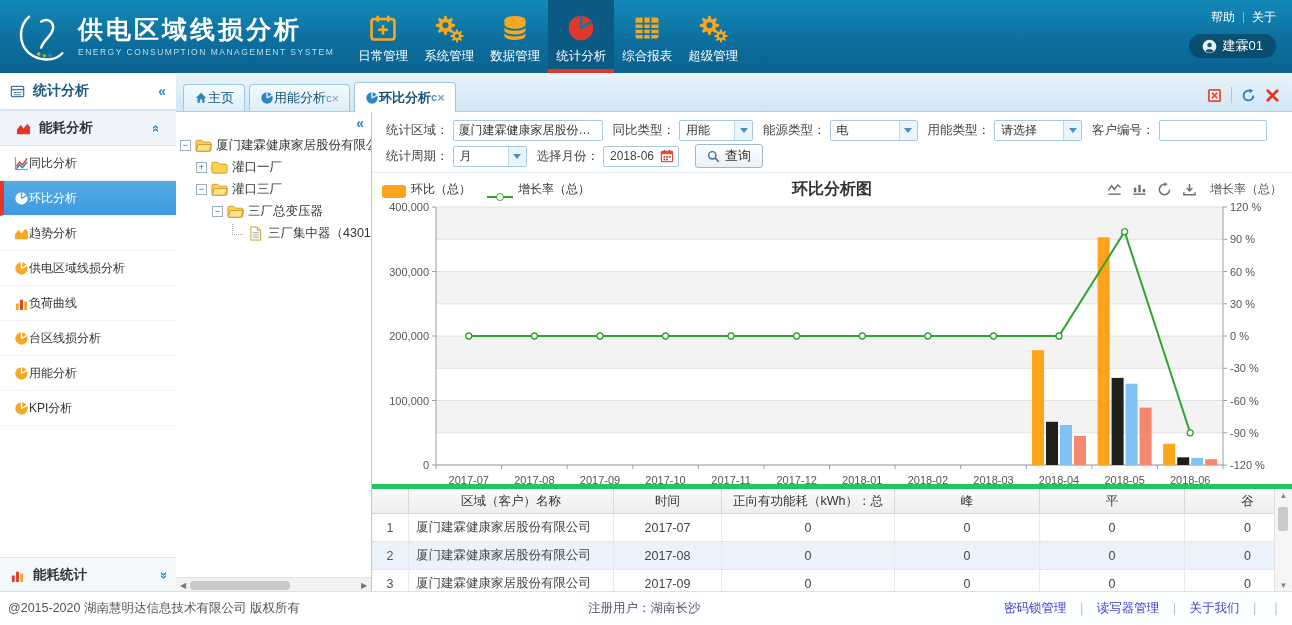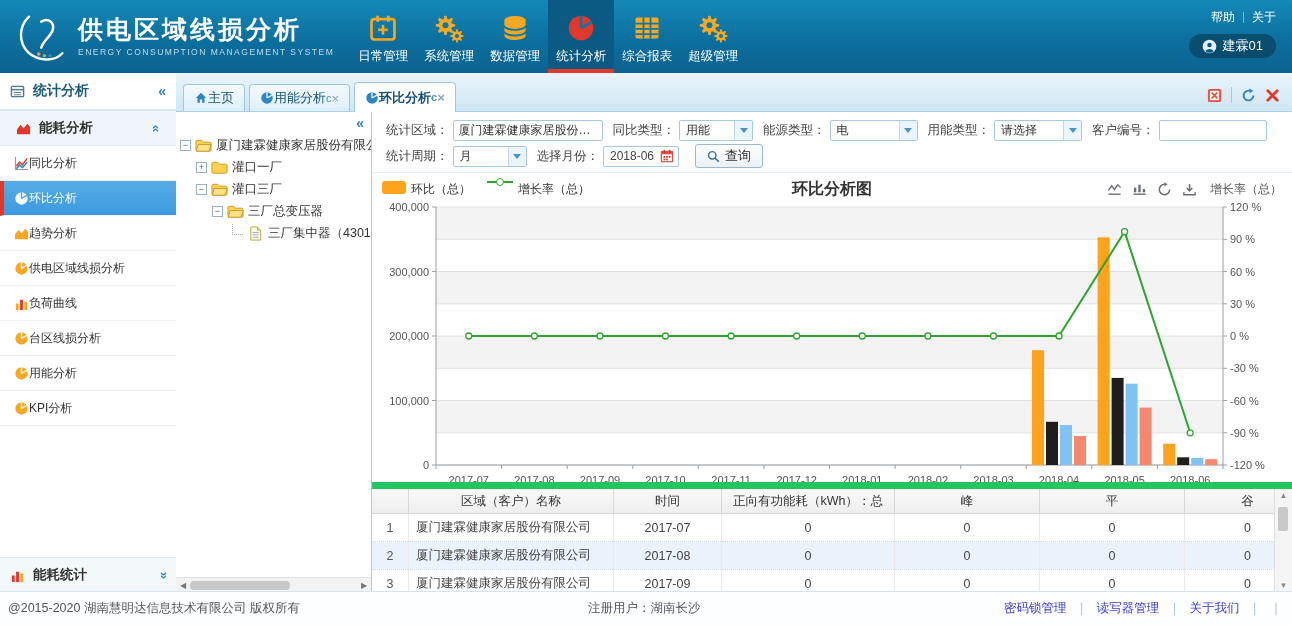--- a/index.html
+++ b/index.html
@@ -104,32 +104,32 @@
   .qbtn{height:24px;border:1px solid #9CB8CC;border-radius:3px;
         background:linear-gradient(180deg,#ffffff,#E9F0F5);display:flex;align-items:center;gap:5px;
         padding:0 11px;font-size:13px;color:#333;margin-left:12px;cursor:pointer;font-family:inherit;}
   .qbtn .ic{width:13px;height:13px;}
 
   
   .chart-area{flex:1;position:relative;padding-top:4px;min-height:0;}
   .chart-top{height:24px;display:flex;align-items:center;padding:0 10px;position:relative;}
   .chart-title{position:absolute;left:0;right:0;text-align:center;font-size:16px;font-weight:bold;color:#333;}
   .legend{display:flex;align-items:center;gap:16px;z-index:1;}
-  .lg-item{display:flex;align-items:flex-start;gap:5px;font-size:12px;color:#333;cursor:pointer;}
+  .lg-item{display:flex;align-items:flex-end;gap:5px;font-size:12px;color:#333;cursor:pointer;}
   .lg-bar{width:24px;height:13px;border-radius:3px;}
   .lg-line{width:26px;height:0;border-top:2px solid;position:relative;}
   .lg-dot{position:absolute;left:9px;top:-5px;width:6px;height:6px;border-radius:50%;
           background:#fff;border:1.5px solid;}
   .toolbox{margin-left:auto;display:flex;align-items:center;gap:10px;z-index:1;}
   .toolbox .ic{width:15px;height:15px;cursor:pointer;}
   .raxis-name{font-size:12px;color:#555;margin-left:3px;white-space:nowrap;}
   #chart-svg{display:block;}
 
   
-  .table-area{height:103px;flex:none;position:relative;border-top:7px solid #22c55e;overflow:hidden;}
+  .table-area{height:103px;flex:none;position:relative;border-top:5px solid #22c55e;overflow:hidden;}
   table{border-collapse:collapse;table-layout:fixed;width:904px;font-size:12.5px;color:#444;}
   thead th{height:24px;background:linear-gradient(180deg,#FAFAFA,#EEEEEE);border:1px solid #D8D8D8;
            border-top:none;font-weight:normal;color:#333;padding:0 2px;overflow:hidden;white-space:nowrap;}
   thead th:first-child{border-left:none;}
   tbody td{height:25px;border-right:1px solid #E9E9E9;border-bottom:1px dotted #C8D8E8;
            text-align:center;overflow:hidden;white-space:nowrap;}
   tbody td.cell-name{text-align:left;padding-left:7px;}
   tr.hl{background:#EAF2FC;}
   .v-scroll{position:absolute;top:0;right:0;bottom:0;width:17px;background:#F5F5F5;
             border-left:1px solid #e0e0e0;}

